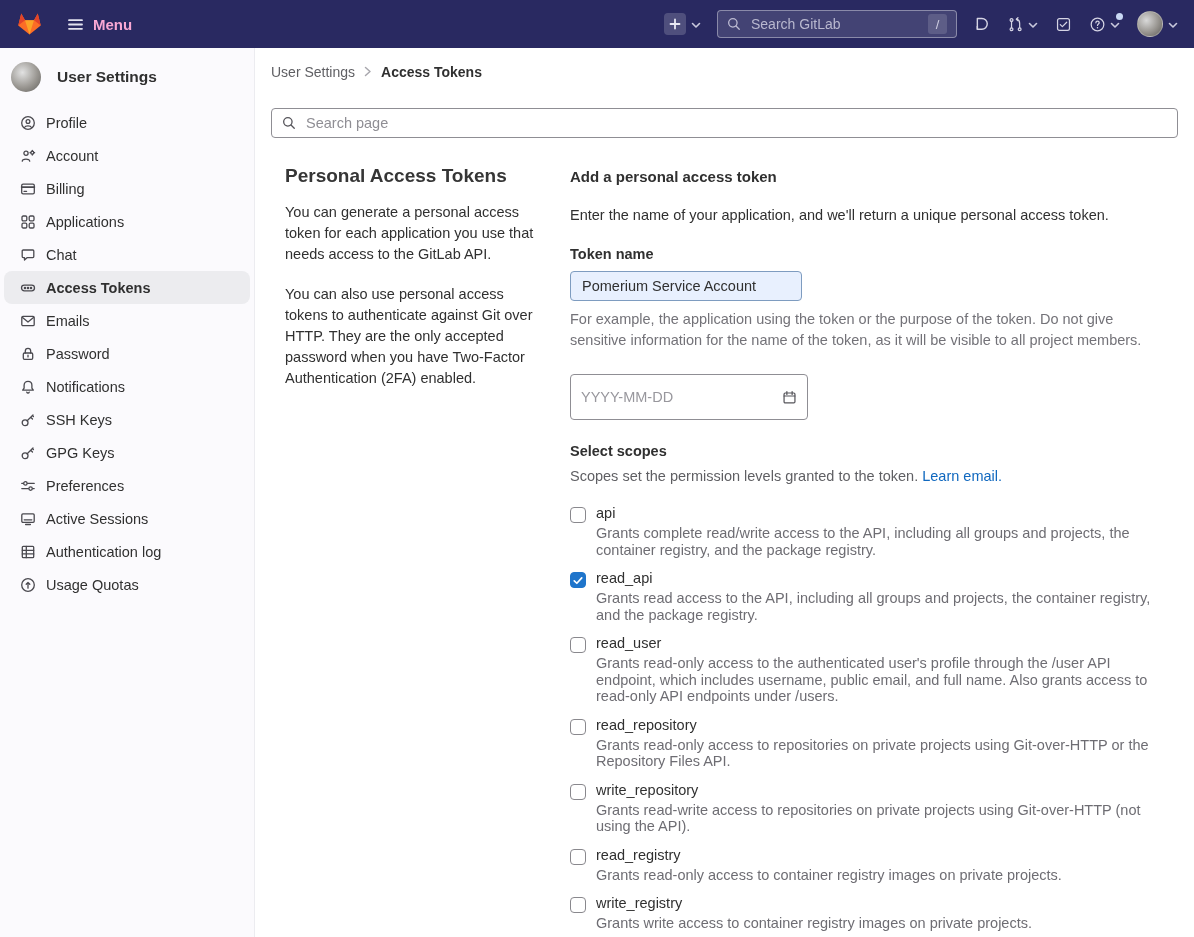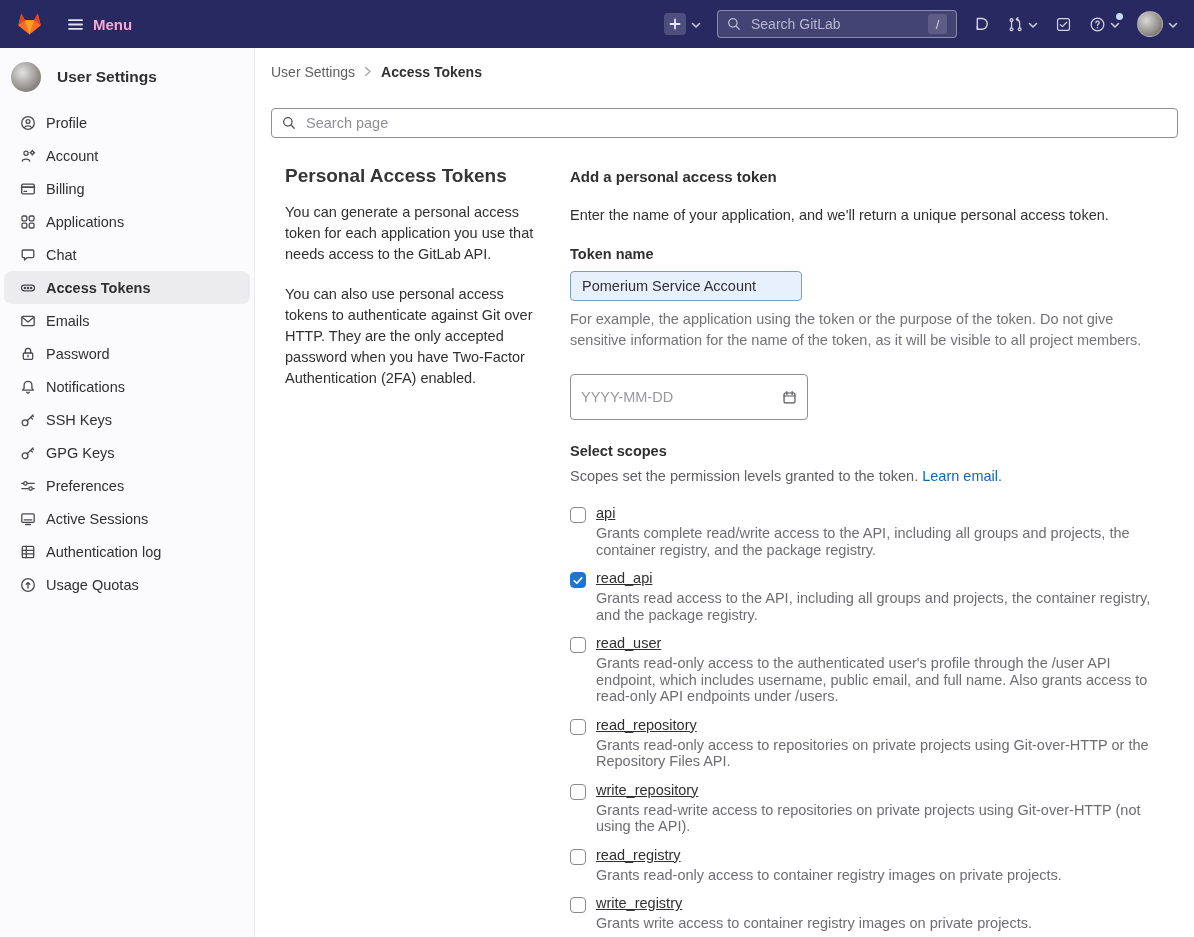--- a/index.html
+++ b/index.html
@@ -92,21 +92,21 @@
   .date-input svg { width:15px; height:15px; stroke:#55545a; stroke-width:1.3; fill:none; stroke-linecap:round; stroke-linejoin:round; }
 
   .scopes-intro { font-size:14.5px; color:#5f5f63; margin:0 0 21px; }
   .learn-link { color:#1068bf; text-decoration:none; cursor:pointer; }
   .scope-row { display:flex; gap:10px; margin-bottom:12px; }
   .checkbox { width:16px; height:16px; border:1px solid #89888d; border-radius:4px; background:#fff;
     flex:none; margin-top:2px; display:flex; align-items:center; justify-content:center; cursor:pointer; }
   .checkbox svg { display:none; width:10px; height:9px; stroke:#fff; stroke-width:2; fill:none; stroke-linecap:round; stroke-linejoin:round; }
   .checkbox.checked { background:#1f75cb; border-color:#1f75cb; }
   .checkbox.checked svg { display:block; }
-  .scope-name { display:block; font-size:14.5px; color:#303030; margin-bottom:4px; cursor:pointer;text-decoration:underline; }
+  .scope-name { display:block; font-size:14.5px; color:#303030; margin-bottom:4px; cursor:pointer; }
   .scope-desc { font-size:14.5px; color:#6e6d73; line-height:1.14; }
 </style>
 </head>
 <body>
 
 <header class="navbar">
   <span class="logo">
     <svg viewBox="0 0 36 34">
       <path d="M18 31 L3 19 L7 3 L12 12 L24 12 L29 3 L33 19 Z" fill="#fc6d26"></path>
       <path d="M3 19 L7 3 L12 12 Z" fill="#e24329"></path>

